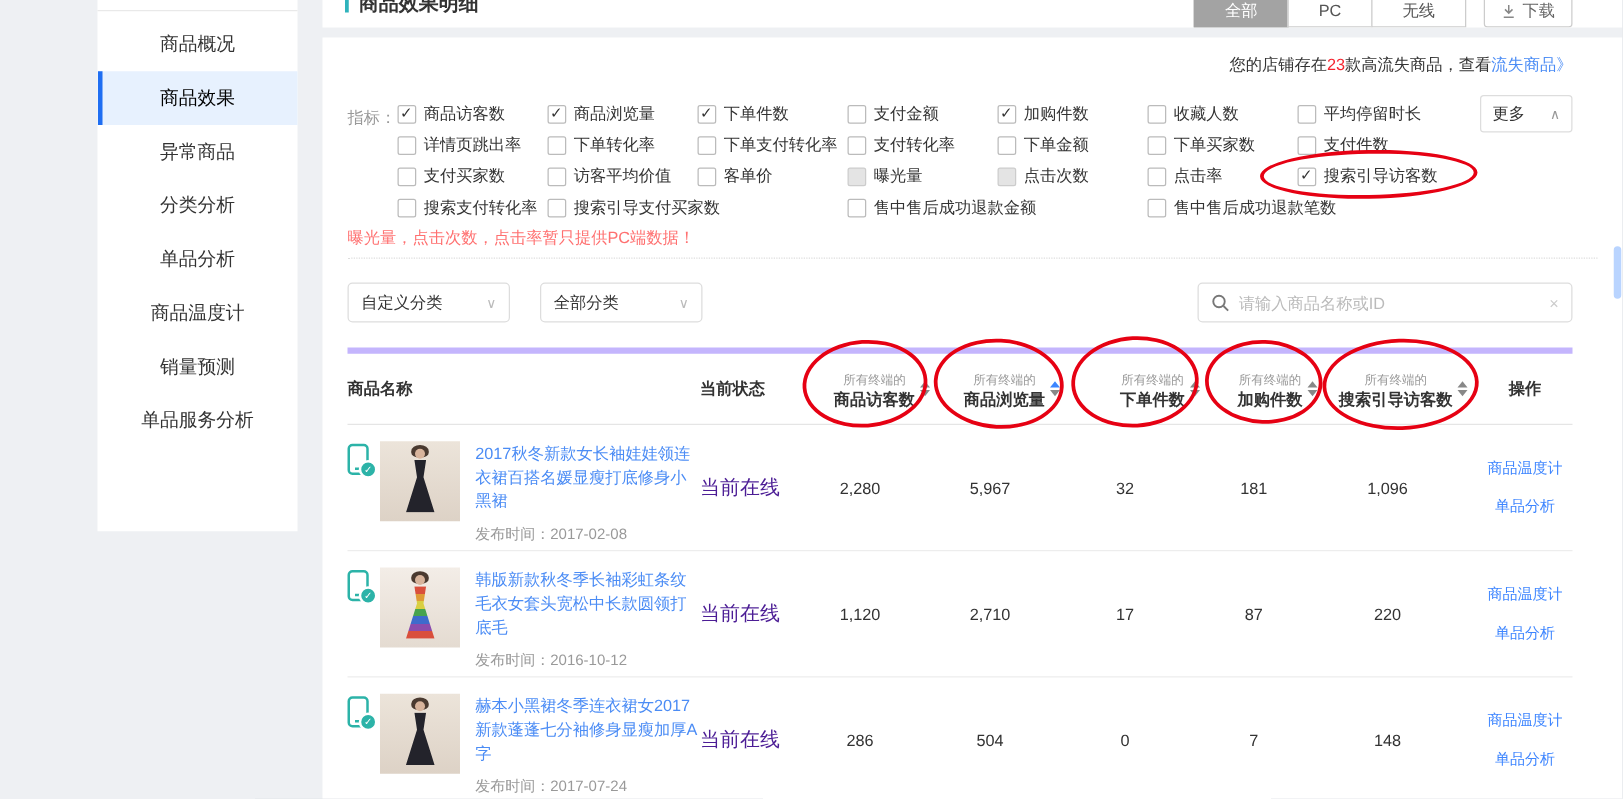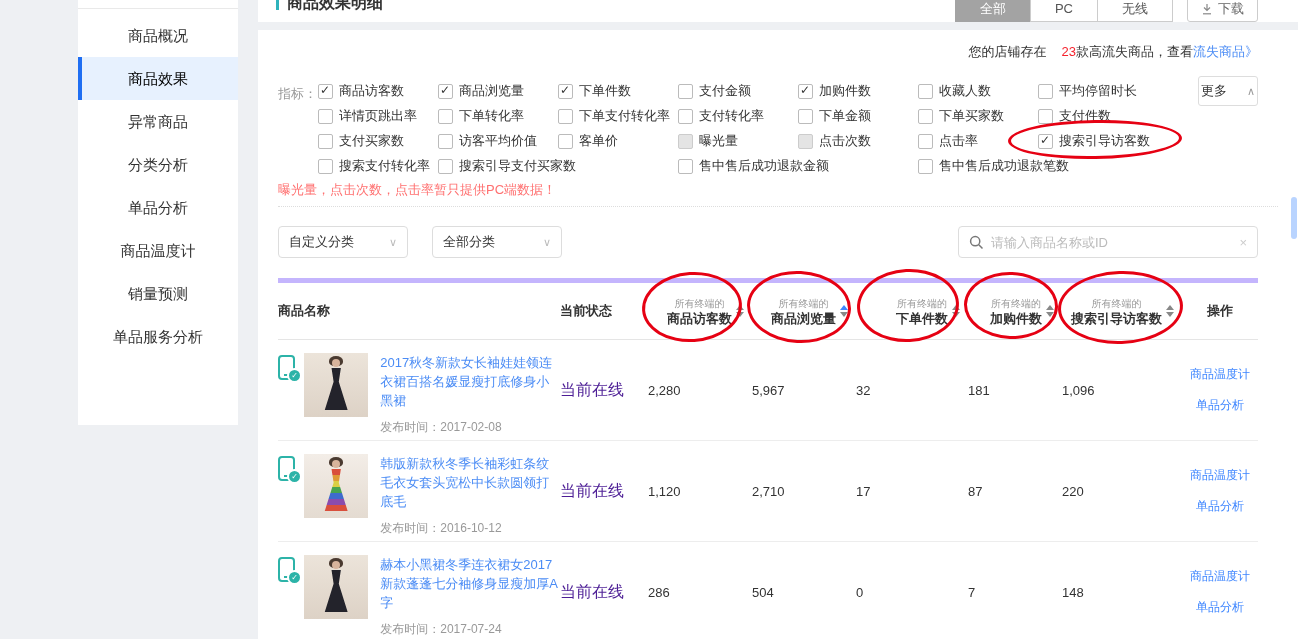--- a/index.html
+++ b/index.html
@@ -21,33 +21,33 @@
   .seg-group { position:absolute; right:40px; top:-5px; display:flex; align-items:center; }
   .seg { height:27px; line-height:25px; padding:0 24px; border:1px solid #ccc; font-size:13px; color:#555; background:#fff; cursor:pointer; }
   .seg + .seg { margin-left:-1px; }
   .seg.active { background:#a3a3a3; border-color:#a3a3a3; color:#fff; }
   .download-btn { margin-left:14px; height:27px; line-height:25px; border:1px solid #ccc; border-radius:3px; padding:0 13px; font-size:13px; color:#666; background:#fff; display:flex; align-items:center; gap:5px; cursor:pointer; }
 
   
   .main-card { position:absolute; left:258px; top:30px; width:1040px; height:609px; background:#fff; overflow:hidden; }
 
   .notice { position:absolute; top:13px; right:40px; font-size:13px; color:#333; }
-  .notice .red { color:#f5222d;margin-left:15px; }
+  .notice .red { color:#f5222d; }
   .notice .link { color:#4b8cf5; cursor:pointer; }
 
   .metrics-label { position:absolute; left:20px; top:55px; font-size:13px; color:#999; }
   .cb-grid { position:absolute; left:20px; top:52px; right:40px; }
   .cb-row { position:relative; height:25px; }
   .cb { position:absolute; display:flex; align-items:center; gap:6px; font-size:13px; color:#333; cursor:pointer; white-space:nowrap; }
   .c0{left:40px}.c1{left:160px}.c2{left:280px}.c3{left:400px}.c4{left:520px}.c5{left:640px}.c6{left:760px}
   .box { position:relative; width:15px; height:15px; border:1px solid #bbb; border-radius:2px; background:#fff; flex:0 0 auto; }
   .box.checked::after { content:"✓"; position:absolute; left:1px; top:-2px; font-size:12px; font-weight:bold; color:#333; }
   .box.disabled { background:#e4e4e4; border-color:#ccc; }
 
-  .more-btn { position:absolute; right:40px; top:46px; width:60px; height:30px; border:1px solid #ddd; border-radius:3px; background:#fff; font-size:13px; color:#333; display:flex; align-items:center; justify-content:center; gap:20px; cursor:pointer; }
+  .more-btn { position:absolute; right:40px; top:46px; width:74px; height:30px; border:1px solid #ddd; border-radius:3px; background:#fff; font-size:13px; color:#333; display:flex; align-items:center; justify-content:center; gap:20px; cursor:pointer; }
   .more-caret { color:#999; font-size:11px; }
 
   .warning { position:absolute; left:20px; top:151px; font-size:13px; color:#ff7070; }
   .dotted-sep { position:absolute; left:20px; right:20px; top:176px; border-top:1px dotted #ddd; }
 
   .filters { position:absolute; left:20px; top:196px; right:40px; height:32px; }
   .dropdown { position:absolute; top:0; width:130px; height:32px; border:1px solid #ddd; border-radius:4px; background:#fff; font-size:13px; color:#333; display:flex; align-items:center; justify-content:space-between; padding:0 10px; cursor:pointer; }
   .dd2 { left:154px;text-align:center; }
   .dd-caret { color:#bbb; font-size:11px; }
   .search-box { position:absolute; right:0; top:0; width:300px; height:32px; border:1px solid #ddd; border-radius:4px; background:#fff; display:flex; align-items:center; padding:12px 10px; gap:7px; }
@@ -81,21 +81,21 @@
   .thumb { position:relative; width:64px; height:64px; margin-left:3px; overflow:hidden; background:linear-gradient(#ece4da,#ddd2c6); flex:0 0 auto; cursor:pointer; }
   .thumb .hair { position:absolute; left:25px; top:3px; width:14px; height:10px; border-radius:50% 50% 40% 40%; background:#4a3a30; }
   .thumb .head { position:absolute; left:28px; top:6px; width:8px; height:8px; border-radius:50%; background:#d8b49c; }
   .thumb .dress { position:absolute; left:19px; top:15px; width:26px; height:42px; background:#23232b; clip-path:polygon(32% 0,68% 0,60% 33%,94% 100%,6% 100%,40% 33%); }
   .thumb[data-thumb="rainbow-dress"] { background:linear-gradient(#f3ede7,#e4dbd1); }
   .thumb[data-thumb="rainbow-dress"] .dress { background:repeating-linear-gradient(180deg,#d94f3c 0 6px,#de9a36 6px 12px,#d9cf43 12px 18px,#47a34f 18px 24px,#3e6bcc 24px 30px,#8a4cad 30px 36px); }
   .prod-text { margin-left:12px; width:186px; }
   .prod-title { font-size:13px; line-height:19px; color:#4b8cf5; cursor:pointer; }
   .publish { margin-top:9px; font-size:12px; color:#999; }
   .status-cell { font-size:16px; color:#4c1d95; }
-  .val-cell { font-size:13px; color:#333; text-align:left; padding-right:24px; }
+  .val-cell { font-size:13px; color:#333; text-align:center; padding-right:24px; }
   .action-cell { display:flex; flex-direction:column; align-items:center; gap:14px; }
   .action-link { font-size:12px; color:#3d85ff; cursor:pointer; }
 
   
   .red-ellipse { position:absolute; border:3px solid #e60113; border-radius:50%; pointer-events:none; }
   .re-cb  { left:1008px; top:120px; width:174px; height:39px; transform:rotate(-1deg); }
   .re-h1 { left:642px; top:272px; width:100px; height:70px; transform:rotate(-4deg); }
   .re-h2 { left:747px; top:271px; width:104px; height:72px; transform:rotate(3deg); }
   .re-h3 { left:857px; top:269px; width:102px; height:73px; transform:rotate(-3deg); }
   .re-h4 { left:964px; top:272px; width:94px; height:67px; transform:rotate(2deg); }

